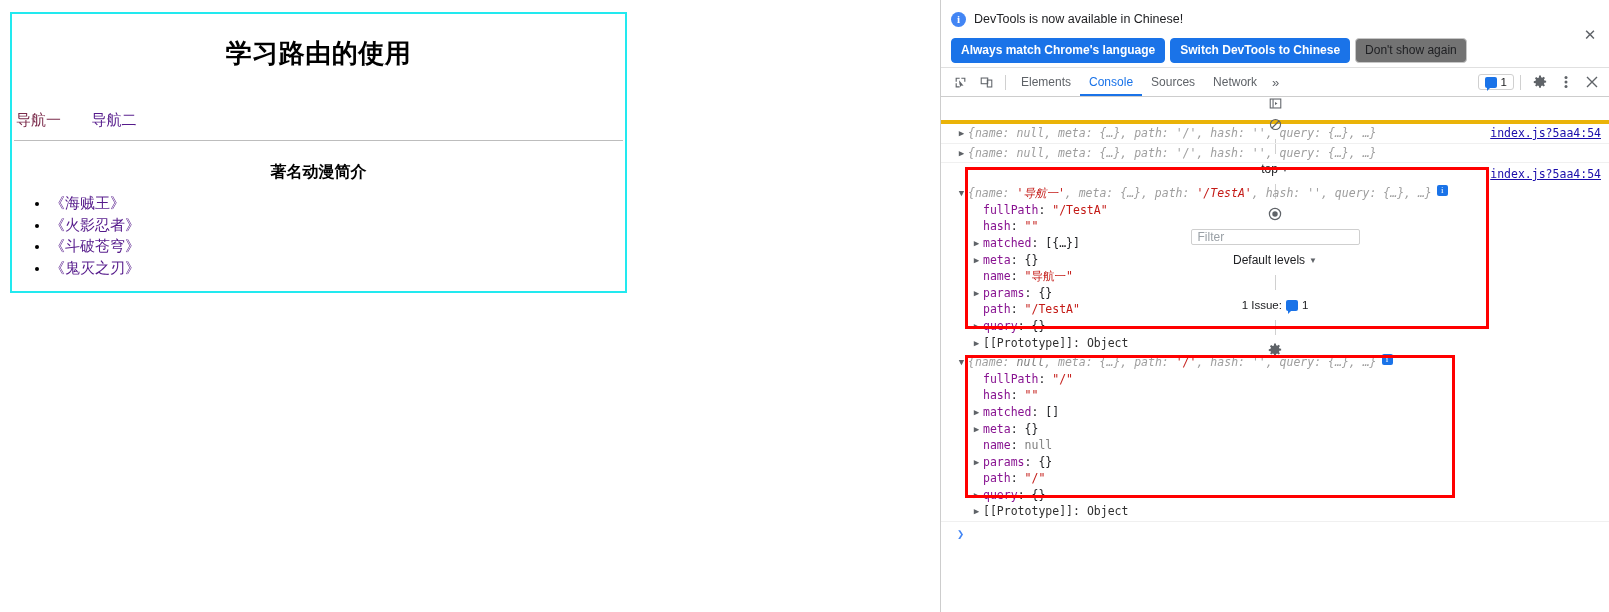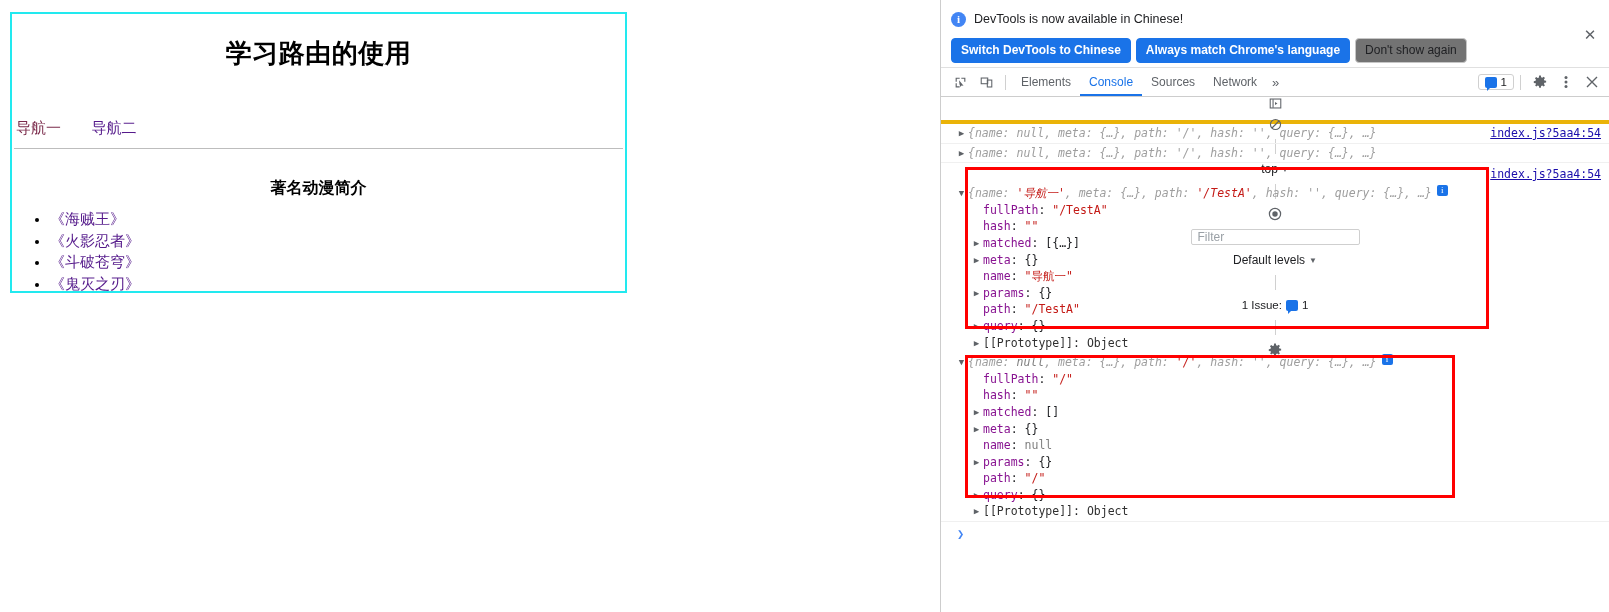--- a/index.html
+++ b/index.html
@@ -28,21 +28,21 @@
     font-size: 26px;
     font-weight: bold;
     color: #000;
     margin: 0;
     padding: 22px 0 0 0;
     letter-spacing: 0.5px;
   }
   .nav-bar {
     padding: 36px 0 10px 2px;
     border-bottom: 1px solid #bdbdbd;
-    margin: 12px 2px;
+    margin: 4px 2px;
   }
   .nav-link {
     font-size: 15px;
     color: #551a8b;
     text-decoration: none;
     margin-right: 26px;
     cursor: pointer;
   }
   .nav-link.visited-red { color: #7a2a4a; }
   .section-title {
@@ -277,22 +277,22 @@
   </div>
 
   <div class="devtools">
 
     <div class="banner">
       <div class="banner-row1">
         <div class="info-icon">i</div>
         <div class="banner-text">DevTools is now available in Chinese!</div>
       </div>
       <div class="banner-row2">
+        <div class="btn btn-primary">Always match Chrome's language</div>
         <div class="btn btn-primary">Switch DevTools to Chinese</div>
-        <div class="btn btn-primary">Always match Chrome's language</div>
         <div class="btn btn-secondary">Don't show again</div>
       </div>
       <div class="banner-close">✕</div>
     </div>
 
     <div class="dt-tabbar">
       <div class="dt-icon-btn">
         <svg width="13" height="13" viewBox="0 0 16 16">
           <path d="M2 2 h5 v1.4 H3.4 V7 H2 Z M14 2 v5 h-1.4 V3.4 H9 V2 Z M2 14 v-5 h1.4 v3.6 H7 V14 Z" fill="#5f6368"></path>
           <path d="M8 7 L14.2 14.6 L11.3 14 L10 16 L8.6 12.4 Z" fill="#5f6368" transform="translate(-1,-1) scale(0.9)"></path>

